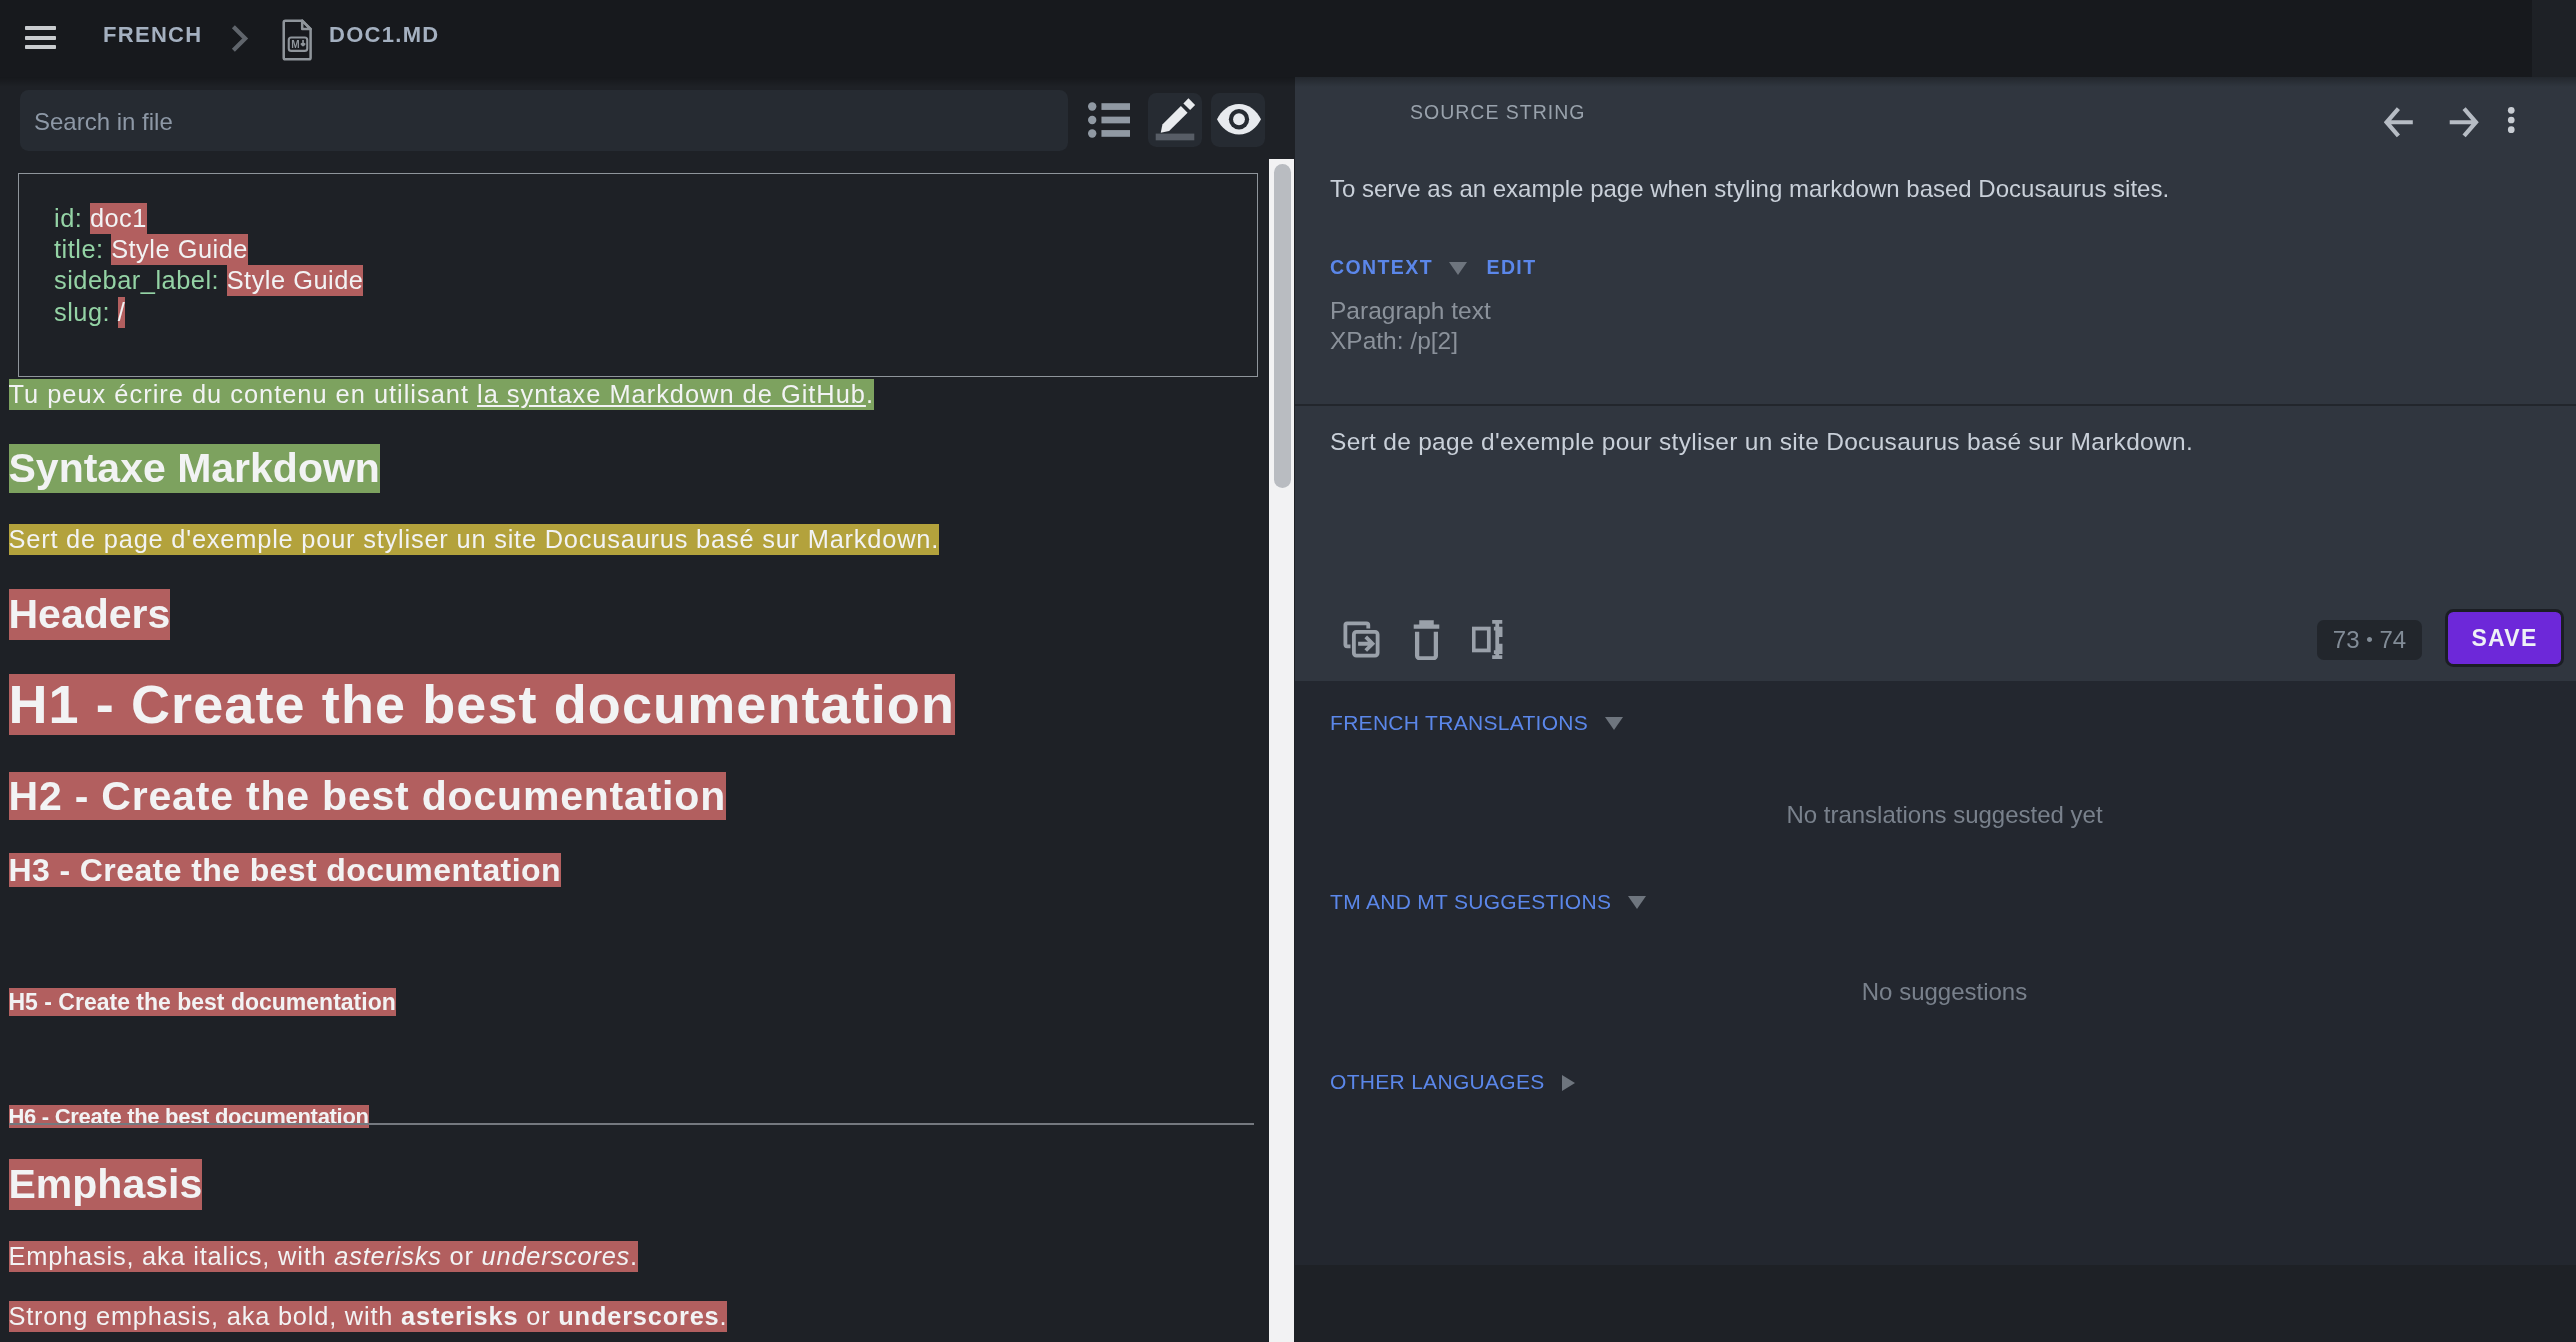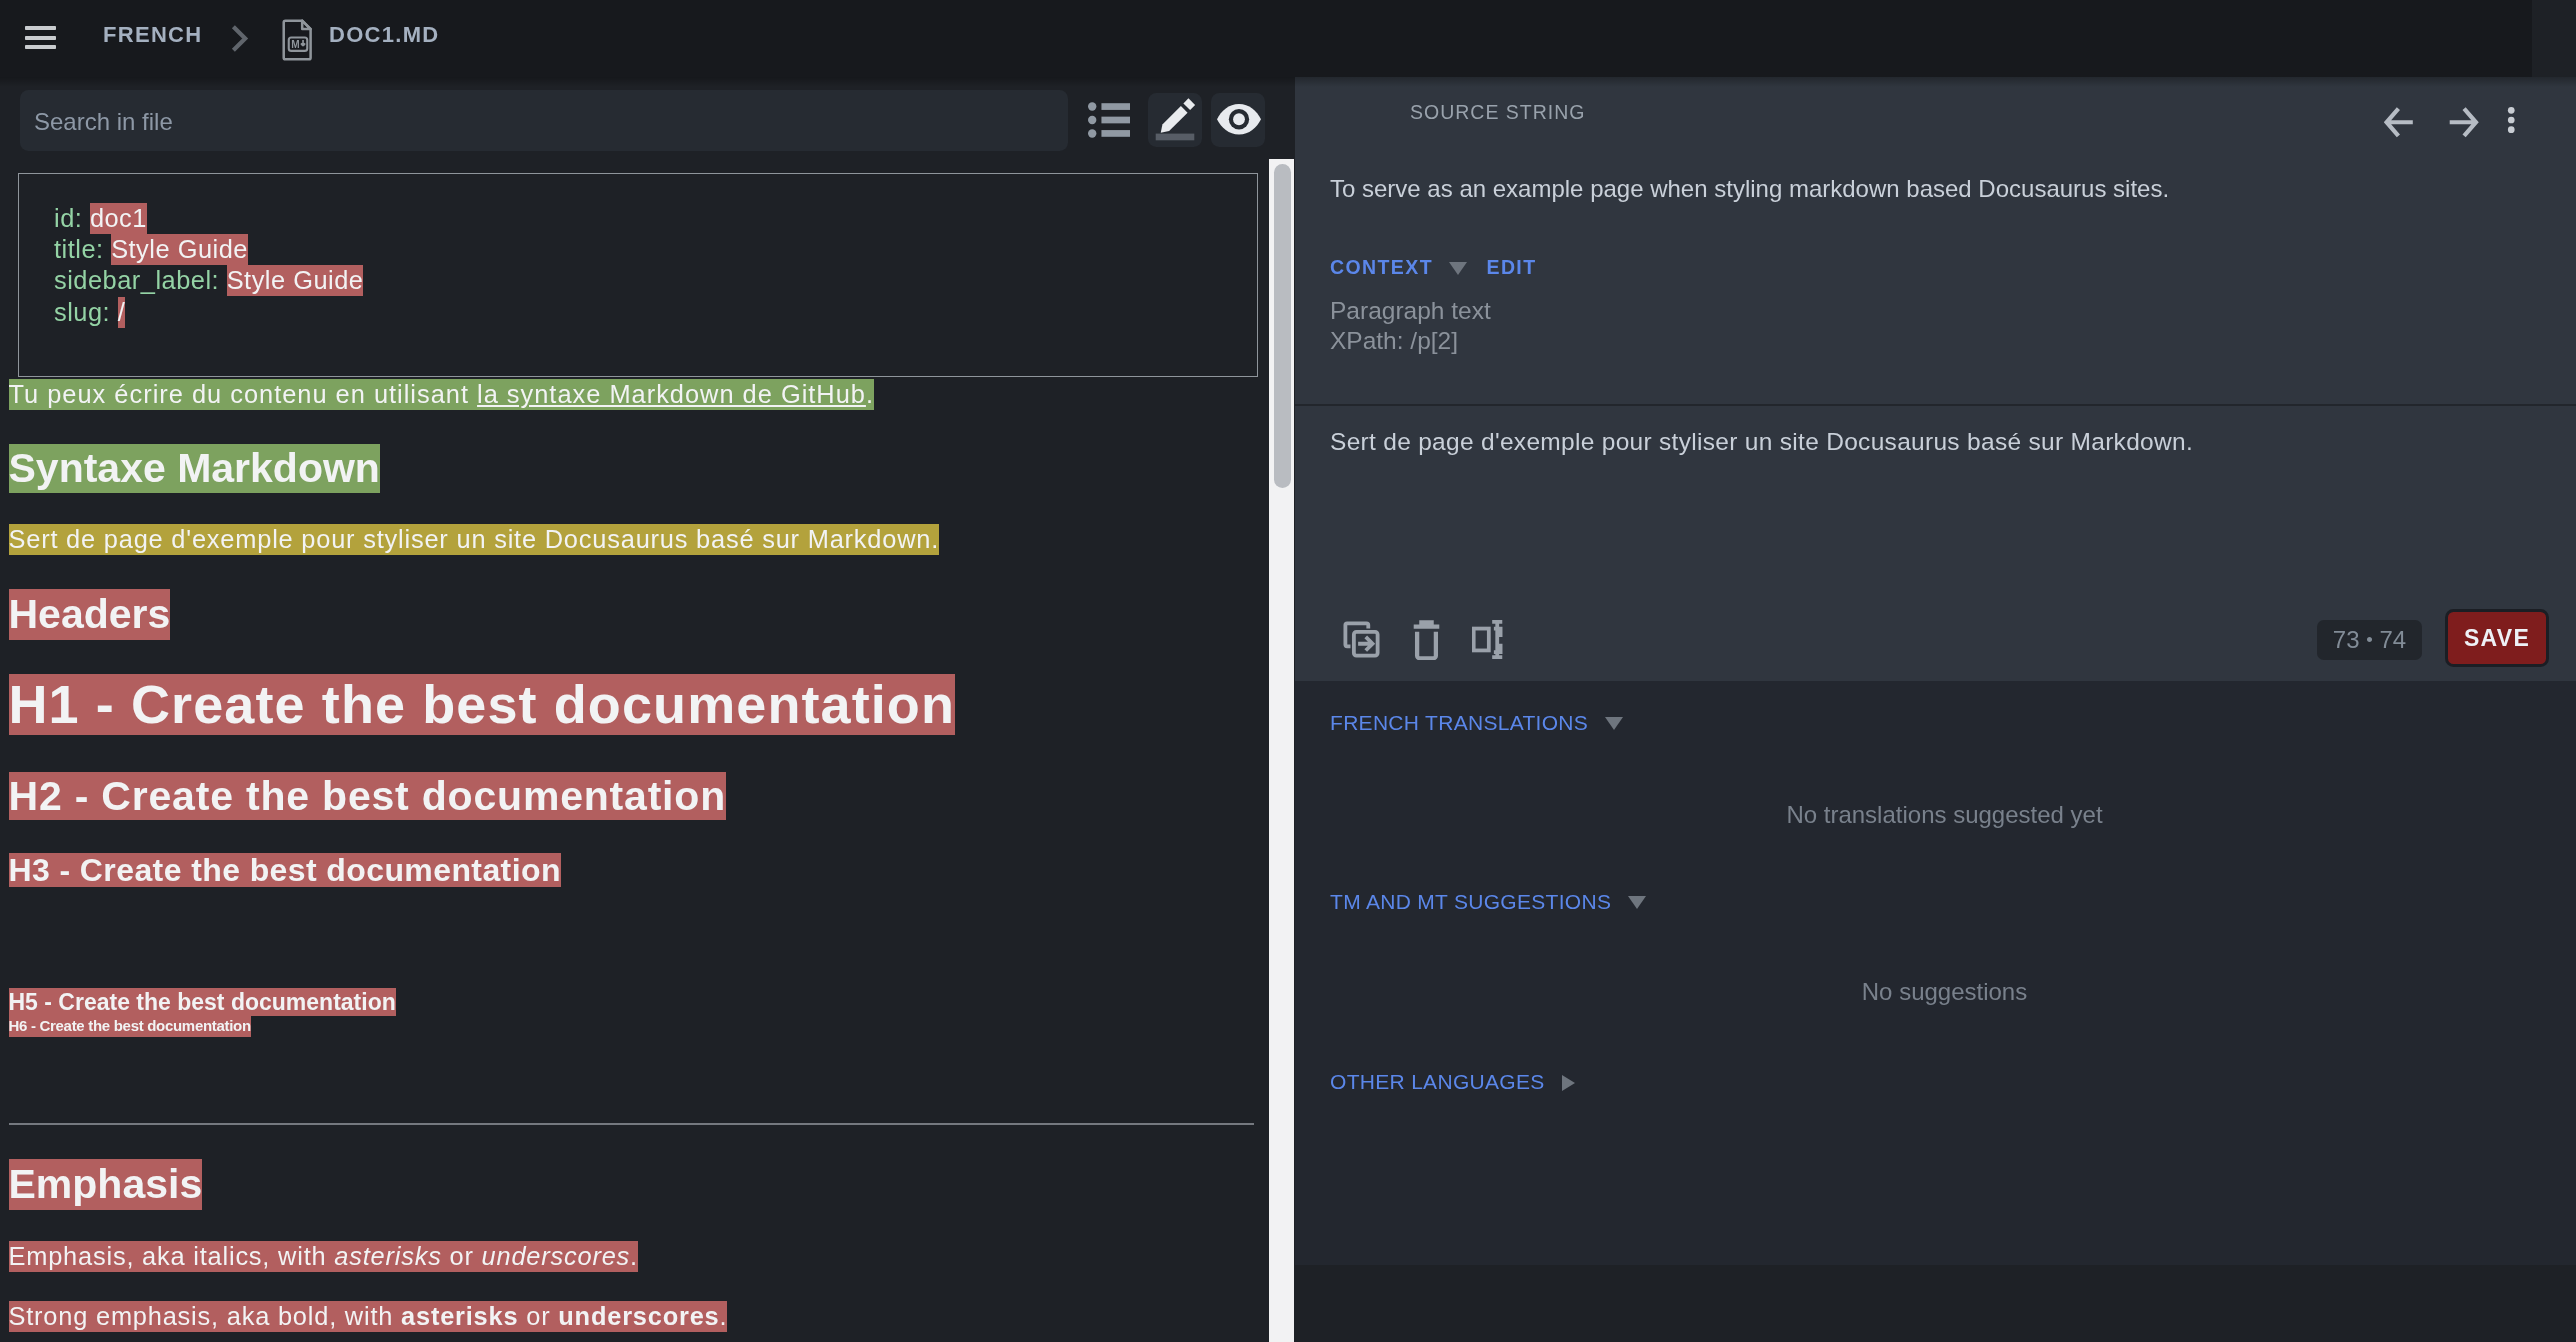--- a/index.html
+++ b/index.html
@@ -36,21 +36,21 @@
   #sbtrack { left:1269px; top:159px; width:25.4px; height:1183px; background:#f2f2f3; }
   #sbthumb { left:1274px; top:164px; width:17px; height:324px; background:#b9bcc1; border-radius:8.5px; }
 
   
   #panelTop { left:1295px; top:77px; width:1281px; height:604px; background:#30363f; }
   #panelBottom { left:1295px; top:681px; width:1281px; height:584px; background:#23272f; }
   .blue { color:#5b87ea; }
   .tri-down { display:inline-block; width:0; height:0; border-left:9px solid transparent; border-right:9px solid transparent; border-top:13.5px solid #6e757e; vertical-align:middle; margin-bottom:1.7px; }
   .tri-right { display:inline-block; width:0; height:0; border-top:8.5px solid transparent; border-bottom:8.5px solid transparent; border-left:13.5px solid #6e757e; vertical-align:middle; margin-bottom:1.7px; }
   .graytxt { color:#8b929b; }
-  #savebtn { position:absolute; left:2445px; top:609px; width:104px; height:58px; background:#7f1d1d; border:3.4px solid #1b1e24; border-radius:8.5px; color:#eef1f6; font-size:23px; font-weight:bold; letter-spacing:1.3px; text-align:center; line-height:52px; }
+  #savebtn { position:absolute; left:2445px; top:609px; width:119px; height:58px; background:#6d28d9; border:3.4px solid #1b1e24; border-radius:8.5px; color:#eef1f6; font-size:23px; font-weight:bold; letter-spacing:1.3px; text-align:center; line-height:52px; }
   #chip { position:absolute; left:2317px; top:620px; width:105px; height:40px; background:#22262c; border-radius:6.8px; color:#828c97; font-size:24px; text-align:center; line-height:40px; }
 </style>
 </head>
 <body>
 <div id="page">
 
   <div id="topbar" class="abs">
     <div class="hline" style="top:26px"></div>
     <div class="hline" style="top:36px"></div>
     <div class="hline" style="top:45px"></div>
@@ -103,21 +103,21 @@
         <div class="fmline" style="top:123px">slug: <span class="fmv">/</span></div>
       </div>
       <div class="row" style="top:220px; font-size:25.4px; line-height:31px; letter-spacing:1px;"><span class="green hl">Tu peux écrire du contenu en utilisant <a class="lk">la syntaxe Markdown de GitHub</a>.</span></div>
       <div class="row" style="top:285px; font-size:41px; line-height:49px; font-weight:bold;"><span class="green hl">Syntaxe Markdown</span></div>
       <div class="row" style="top:365px; font-size:25.4px; line-height:31px; letter-spacing:0.8px;"><span class="yellow hl">Sert de page d'exemple pour styliser un site Docusaurus basé sur Markdown.</span></div>
       <div class="row" style="top:430px; font-size:41px; line-height:51px; font-weight:bold;"><span class="red hl">Headers</span></div>
       <div class="row" style="top:515px; font-size:54px; line-height:61px; font-weight:bold; letter-spacing:1.1px;"><span class="red hl">H1 - Create the best documentation</span></div>
       <div class="row" style="top:613px; font-size:41px; line-height:48px; font-weight:bold; letter-spacing:0.8px;"><span class="red hl">H2 - Create the best documentation</span></div>
       <div class="row" style="top:694px; font-size:32px; line-height:34px; font-weight:bold; letter-spacing:0.4px;"><span class="red hl">H3 - Create the best documentation</span></div>
       <div class="row" style="top:829px; font-size:23px; line-height:28px; font-weight:bold;"><span class="red hl">H5 - Create the best documentation</span></div>
-      <div class="row" style="top:855px; font-size:15px; line-height:23px; font-weight:bold; letter-spacing:-0.3px;text-align:right;"><span class="red hl">H6 - Create the best documentation</span></div>
+      <div class="row" style="top:946px; font-size:22px; line-height:23px; font-weight:bold; letter-spacing:-0.3px;text-align:right;"><span class="red hl">H6 - Create the best documentation</span></div>
       <div class="abs" style="left:8.5px; top:964px; width:1245px; height:1.7px; background:#75797f;"></div>
       <div class="row" style="top:1000px; font-size:41px; line-height:51px; font-weight:bold;"><span class="red hl">Emphasis</span></div>
       <div class="row" style="top:1082px; font-size:25.4px; line-height:31px; letter-spacing:0.8px;"><span class="red hl">Emphasis, aka italics, with <i>asterisks</i> or <i>underscores</i>.</span></div>
       <div class="row" style="top:1142px; font-size:25.4px; line-height:31px; letter-spacing:0.8px;"><span class="red hl">Strong emphasis, aka bold, with <b>asterisks</b> or <b>underscores</b>.</span></div>
     </div>
   </div>
 
   <div id="sbtrack" class="abs"></div>
   <div id="sbthumb" class="abs"></div>
 

